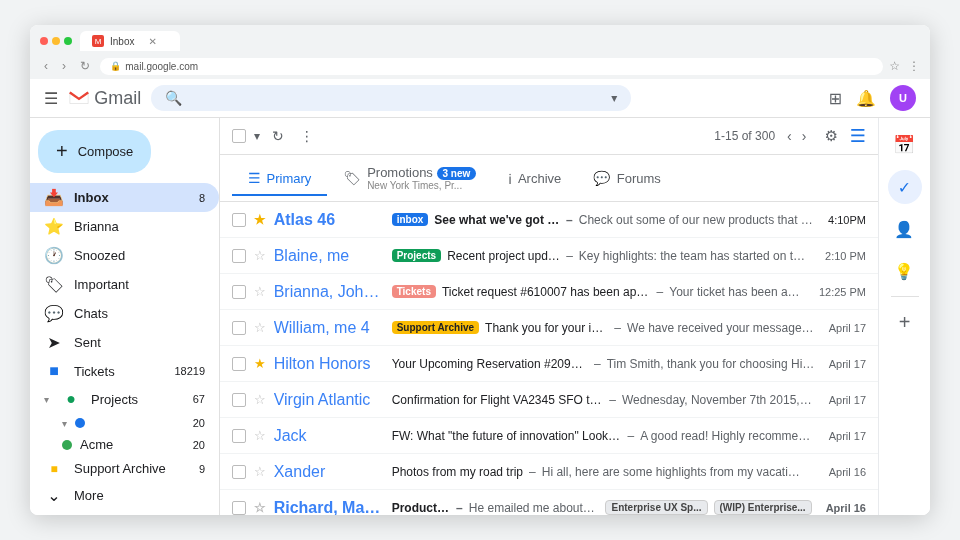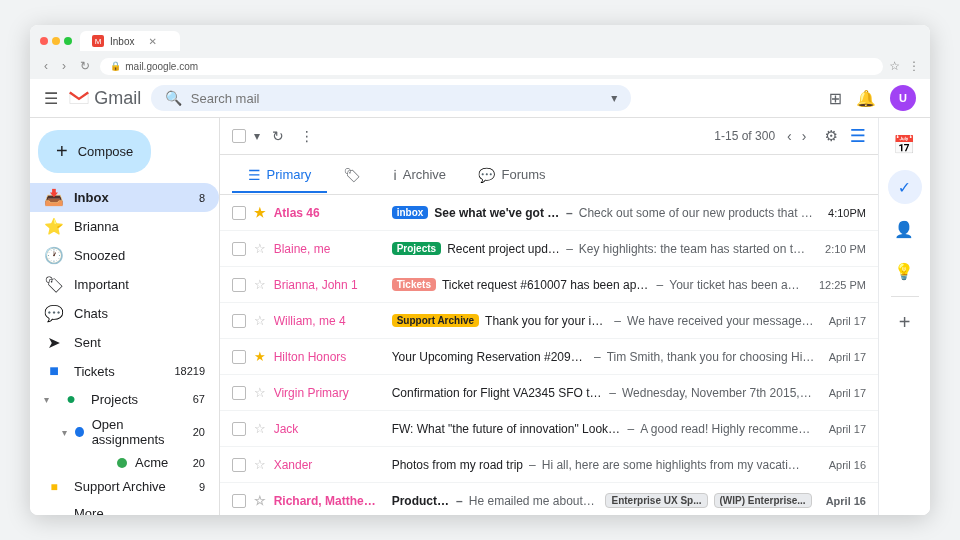--- a/index.html
+++ b/index.html
@@ -257,21 +257,21 @@
     .email-row.unread { background: #fff; font-weight: 600; }
     .email-row.unread .email-subject { font-weight: 700; }
     .row-checkbox {
       width: 14px; height: 14px; border: 1px solid #bbb;
       border-radius: 2px; flex-shrink: 0; cursor: pointer;
     }
     .star-icon { color: #f4b400; font-size: 13px; cursor: pointer; flex-shrink: 0; }
     .star-empty { color: #bbb; }
     .email-sender {
       width: 110px; min-width: 110px;
-      font-size: 12px; color: #ec4899;
+      font-size: 16px; color: #3b82f6;
       white-space: nowrap; overflow: hidden; text-overflow: ellipsis;
     }
     .email-body-preview {
       flex: 1; display: flex; align-items: center; gap: 6px;
       overflow: hidden;
       font-size: 12px; color: #202124;
     }
     .email-label-tag {
       border-radius: 4px; padding: 1px 5px; font-size: 10px;
       font-weight: 600; white-space: nowrap; flex-shrink: 0;
@@ -358,21 +358,20 @@
             <path d="M2 6l10 7L22 6v12H2V6z" fill="#FFFFFF" stroke="#EA4335" stroke-width="0"></path>
             <path d="M2 6l10 7L22 6" fill="none" stroke="#EA4335" stroke-width="2"></path>
             <path d="M2 6v12h20V6" fill="#fff" stroke="#ccc" stroke-width="0.5"></path>
             <path d="M2 6l10 7 10-7" fill="none" stroke="#EA4335" stroke-width="2.5"></path>
           </svg>
         </div>
         <span style="color:#5f6368;font-size:18px;">Gmail</span>
       </div>
       <div class="search-bar">
         <span class="search-icon">🔍</span>
-        <input class="search-input" type="text" placeholder="Search mail" style="">
         <span class="search-dropdown">▾</span>
       </div>
       <div class="topbar-right">
         <span class="topbar-icon">⊞</span>
         <span class="topbar-icon">🔔</span>
         <div class="avatar">U</div>
       </div>
     </div>
 
     <div class="gmail-main">
@@ -416,24 +415,23 @@
         <div class="nav-item" style="display:flex;align-items:center;">
           <span style="color:#888;font-size:10px;margin-right:2px;">▾</span>
           <span class="nav-icon" style="color:#0f9d58;">●</span>
           <span class="nav-label">Projects</span>
           <span class="nav-badge">67</span>
         </div>
 
         <div class="sub-item">
           <span style="color:#888;font-size:10px;">▾</span>
           <span class="dot-label" style="background:#1a73e8;"></span>
-          <span>Open assignments</span>
           <span class="nav-badge" style="margin-left:auto;">20</span>
         </div>
-        <div class="sub-item" style="padding-left:48px;margin-left:39px;">
+        <div class="sub-item" style="padding-left:32px;">
           <span class="dot-label" style="background:#34a853;"></span>
           <span>Acme</span>
           <span class="nav-badge" style="margin-left:auto;">20</span>
         </div>
         <div class="nav-item">
           <span class="nav-icon" style="color:#fbbc04;font-size:12px;">■</span>
           <span class="nav-label">Support Archive</span>
           <span class="nav-badge">9</span>
         </div>
         <div class="nav-item">
@@ -458,20 +456,25 @@
           <span style="color:#1a73e8;font-size:18px;cursor:pointer;margin-left:4px;">☰</span>
         </div>
 
         <div class="email-tabs">
           <div class="tab active">
             <span class="tab-icon-img">☰</span>
             <span>Primary</span>
           </div>
           <div class="tab">
             <span class="tab-icon-img">🏷</span>
+            <div>
+              <span>Promotions</span>
+              <span class="tab-badge">3 new</span>
+              <span class="tab-sub">New York Times, Pr...</span>
+            </div>
           </div>
           <div class="tab">
             <span class="tab-icon-img">ℹ</span>
             <span>Archive</span>
           </div>
           <div class="tab">
             <span class="tab-icon-img">💬</span>
             <span>Forums</span>
           </div>
         </div>
@@ -538,21 +541,21 @@
               <span class="email-subject">Your Upcoming Reservation #20983746</span>
               <span style="color:#5f6368;"> – </span>
               <span class="email-snippet">Tim Smith, thank you for choosing Hilton...</span>
             </div>
             <span class="email-time">April 17</span>
           </div>
 
           <div class="email-row">
             <div class="row-checkbox"></div>
             <span class="star-icon star-empty">☆</span>
-            <span class="email-sender">Virgin Primary</span>
+            <span class="email-sender">Virgin Atlantic</span>
             <div class="email-body-preview">
               <span class="email-subject">Confirmation for Flight VA2345 SFO to NYC</span>
               <span style="color:#5f6368;"> – </span>
               <span class="email-snippet">Wednesday, November 7th 2015, San...</span>
             </div>
             <span class="email-time">April 17</span>
           </div>
 
           <div class="email-row">
             <div class="row-checkbox"></div>

